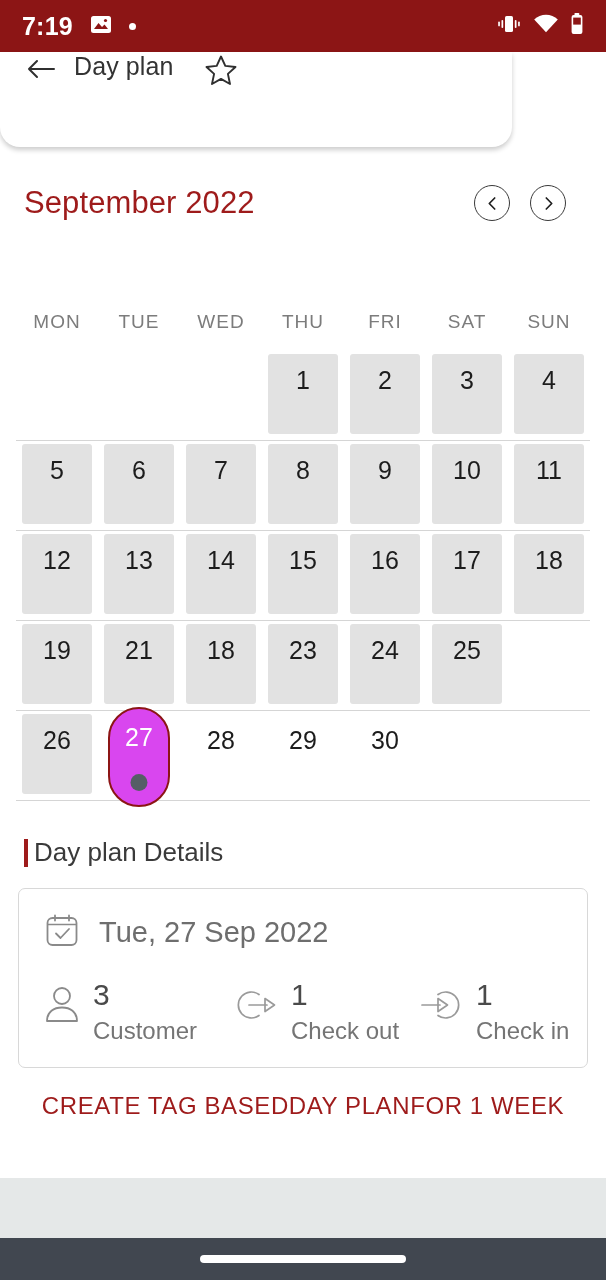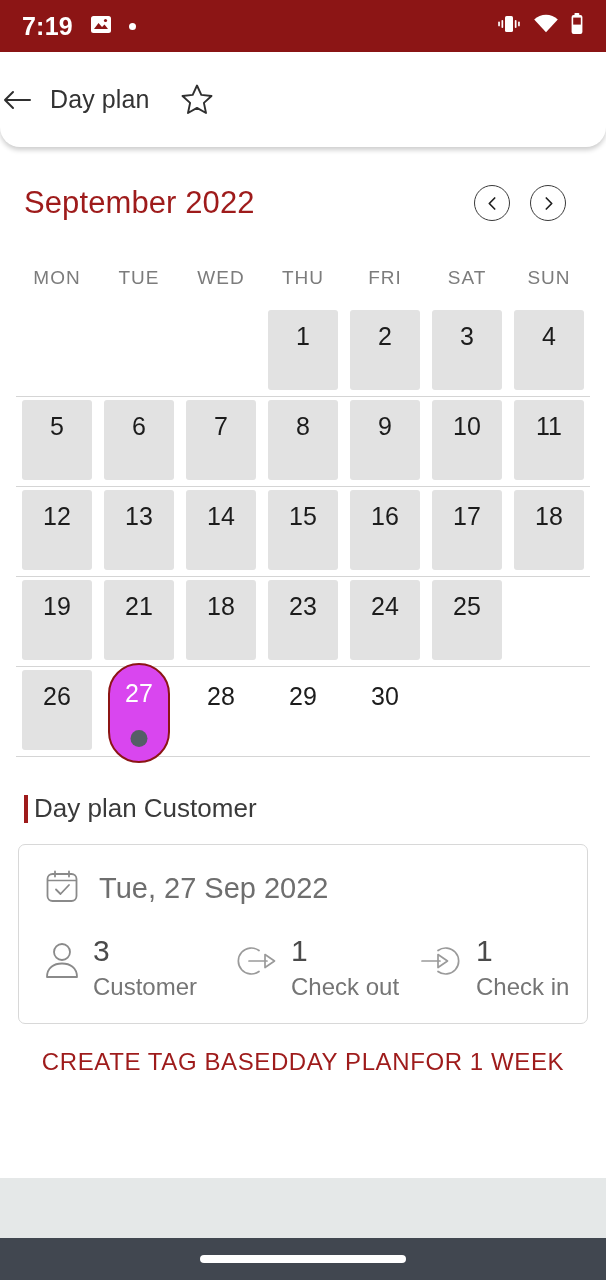--- a/index.html
+++ b/index.html
@@ -37,28 +37,29 @@
   .sb-icon { display: block; }
   .dot-small {
     width: 7px; height: 7px; border-radius: 50%;
     background: #ffffff; display: block;
   }
 
   
   .app-bar {
     position: absolute;
     top: 52px; left: 0;
-    width: 606px;
+    width: 512px;
     height: 95px;
     background: #ffffff;
     border-bottom-left-radius: 20px;
     border-bottom-right-radius: 20px;
     box-shadow: 0 3px 5px rgba(0,0,0,0.20);
     display: flex;
-    align-items: center;
+    align-items: flex-start;
+    padding-left: 24px;
     z-index: 5;
   }
   .back-btn {
     width: 34px; height: 34px;
     display: flex; align-items: center; justify-content: center;
     cursor: pointer;
   }
   .app-bar-title {
     font-size: 25px;
     color: #333333;
@@ -108,20 +109,21 @@
     display: grid;
     grid-template-columns: repeat(7, 1fr);
     padding: 0 16px;
     margin-top: 46px;
   }
   .weekday {
     text-align: center;
     font-size: 19px;
     color: #7c7c7c;
     letter-spacing: 1px;
+    margin-top: 44px;
   }
 
   
   .cal-body { padding: 0 16px; margin-top: 18px; }
   .cal-week {
     display: grid;
     grid-template-columns: repeat(7, 1fr);
     border-bottom: 1.5px solid #d5d5d5;
     height: 90px;
   }
@@ -504,21 +506,21 @@
               <span class="cell-num">30</span>
             </div>
           </div>
           <div class="cal-cell"></div>
           <div class="cal-cell"></div>
         </div>
       </div>
 
     <div class="details-head">
       <span class="accent-bar"></span>
-      <span class="details-title">Day plan Customer</span>
+      <span class="details-title">Day plan Details</span>
     </div>
 
     <div class="details-card">
       <div class="card-date-row">
         <span>
           <svg width="38" height="38" viewBox="0 0 38 38">
             <rect x="4.5" y="7" width="29" height="27" rx="5" fill="none" stroke="#8a8a8a" stroke-width="1.8"></rect>
             <path d="M12 4.5 L12 9.5 M26 4.5 L26 9.5" stroke="#8a8a8a" stroke-width="1.8" stroke-linecap="round"></path>
             <path d="M4.5 13.5 H33.5" stroke="#8a8a8a" stroke-width="1.5"></path>
             <path d="M13 22.5 L17.5 27 L26 18" fill="none" stroke="#8a8a8a" stroke-width="1.8" stroke-linecap="round" stroke-linejoin="round"></path>

